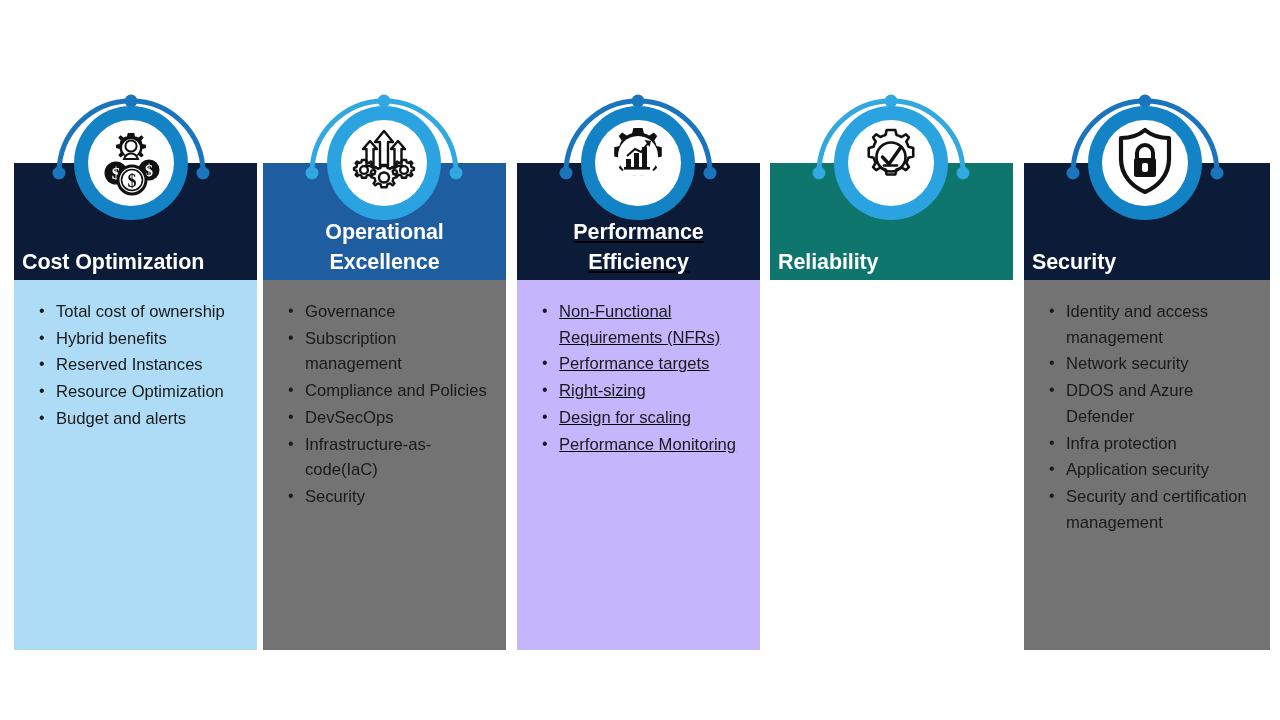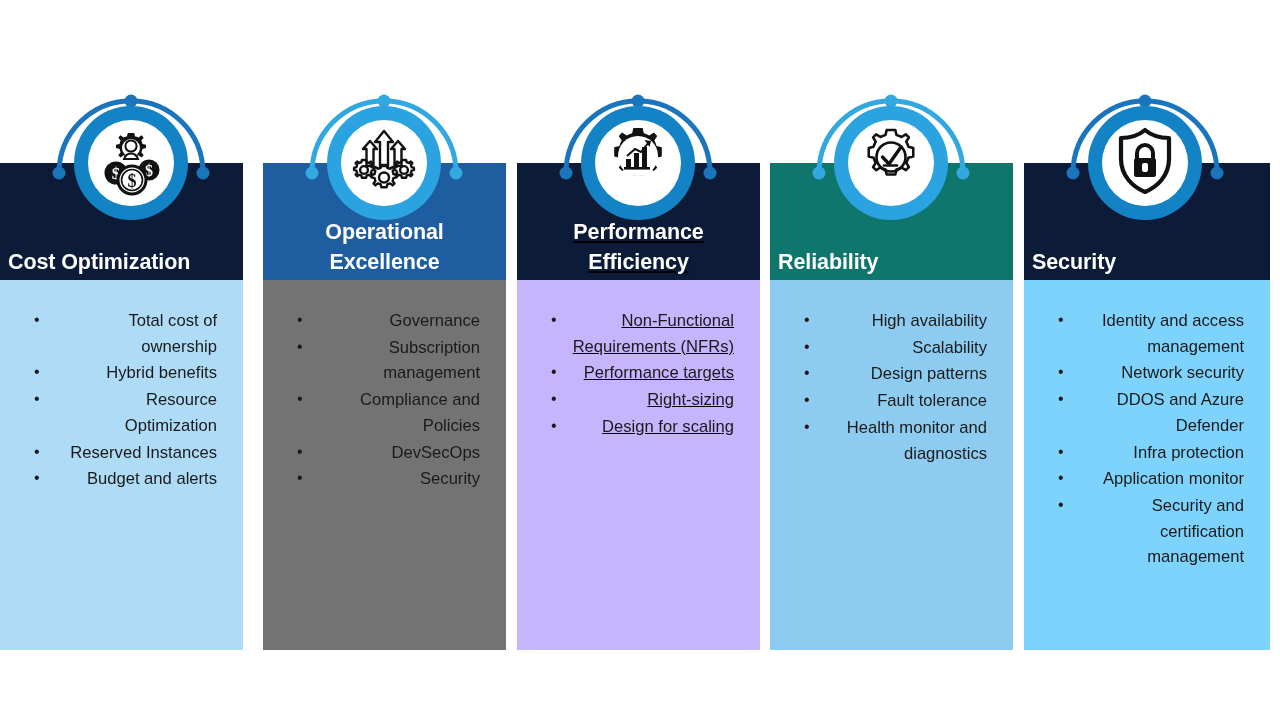--- a/index.html
+++ b/index.html
@@ -20,21 +20,21 @@
     background: #ffffff;
   }
   .pillar {
     position: absolute;
     top: 163px;
     width: 243px;
     height: 487px;
     display: flex;
     flex-direction: column;
   }
-  .pillar.p1 { left: 0; }
+  .pillar.p1 { left: 14px; }
   .pillar.p2 { left: 263px; }
   .pillar.p3 { left: 517px; text-decoration: underline; }
   .pillar.p4 { left: 770px; }
   .pillar.p5 { left: 1024px; width: 246px; }
 
   .pillar-header {
     height: 117px;
     display: flex;
     align-items: flex-end;
     box-sizing: border-box;
@@ -49,23 +49,22 @@
     letter-spacing: -0.1px;
     padding: 0 8px;
   }
   .pillar-body {
     flex: 1;
     padding: 16px 14px 10px 22px;
     box-sizing: border-box;
   }
   ul.bullets {
     list-style: none;
-    margin: 12px;
+    margin: 3px;
     padding: 0;
-    text-align: right;
   }
   ul.bullets li {
     position: relative;
     padding-left: 17px;
     color: #1a1a1a;
     font-size: 16.6px;
     line-height: 1.55;
     margin-bottom: 1px;
   }
   ul.bullets li::before {
@@ -102,82 +101,75 @@
 <div id="board">
 
   <div class="pillar p1">
     <div class="pillar-header" style="background:#0B1B38">
       <div class="pillar-title">Cost Optimization</div>
     </div>
     <div class="pillar-body" style="background:#AEDCF7">
       <ul class="bullets">
         <li>Total cost of ownership</li>
         <li>Hybrid benefits</li>
+        <li>Reserved Instances</li>
         <li>Resource Optimization</li>
-        <li>Reserved Instances</li>
         <li>Budget and alerts</li>
       </ul>
     </div>
   </div>
 
   <div class="pillar p2">
     <div class="pillar-header" style="background:#1E5DA0">
       <div class="pillar-title">Operational Excellence</div>
     </div>
     <div class="pillar-body" style="background:#737373">
       <ul class="bullets">
         <li>Governance</li>
         <li>Subscription management</li>
         <li>Compliance and Policies</li>
         <li>DevSecOps</li>
+        <li>Infrastructure-as-code(IaC)</li>
         <li>Security</li>
       </ul>
     </div>
   </div>
 
   <div class="pillar p3">
     <div class="pillar-header" style="background:#0B1B38">
       <div class="pillar-title">Performance Efficiency</div>
     </div>
     <div class="pillar-body" style="background:#c4b5fd">
       <ul class="bullets">
         <li>Non-Functional Requirements (NFRs)</li>
         <li>Performance targets</li>
         <li>Right-sizing</li>
         <li>Design for scaling</li>
+        <li>Performance Monitoring</li>
       </ul>
     </div>
   </div>
 
   <div class="pillar p4">
     <div class="pillar-header" style="background:#0f766e">
       <div class="pillar-title">Reliability</div>
     </div>
-    <div class="pillar-body" style="background:#8DCCF0">
-      <ul class="bullets">
-        <li>High availability</li>
-        <li>Scalability</li>
-        <li>Design patterns</li>
-        <li>Fault tolerance</li>
-        <li>Health monitor and diagnostics</li>
-      </ul>
-    </div>
   </div>
 
   <div class="pillar p5">
     <div class="pillar-header" style="background:#0B1B38">
       <div class="pillar-title">Security</div>
     </div>
-    <div class="pillar-body" style="background:#7dd3fc">
+    <div class="pillar-body" style="background:#737373">
       <ul class="bullets">
         <li>Identity and access management</li>
         <li>Network security</li>
         <li>DDOS and Azure Defender</li>
         <li>Infra protection</li>
-        <li>Application monitor</li>
+        <li>Application security</li>
         <li>Security and certification management</li>
       </ul>
     </div>
   </div>
 
   <div class="badge" style="left:43px">
     <svg width="176" height="176" viewBox="0 0 176 176">
       <path d="M16 100 A72 72 0 0 1 160 100" fill="none" stroke="#1A75BC" stroke-width="5"></path>
       <circle cx="16" cy="100" r="6.5" fill="#1A75BC"></circle>
       <circle cx="160" cy="100" r="6.5" fill="#1A75BC"></circle>

